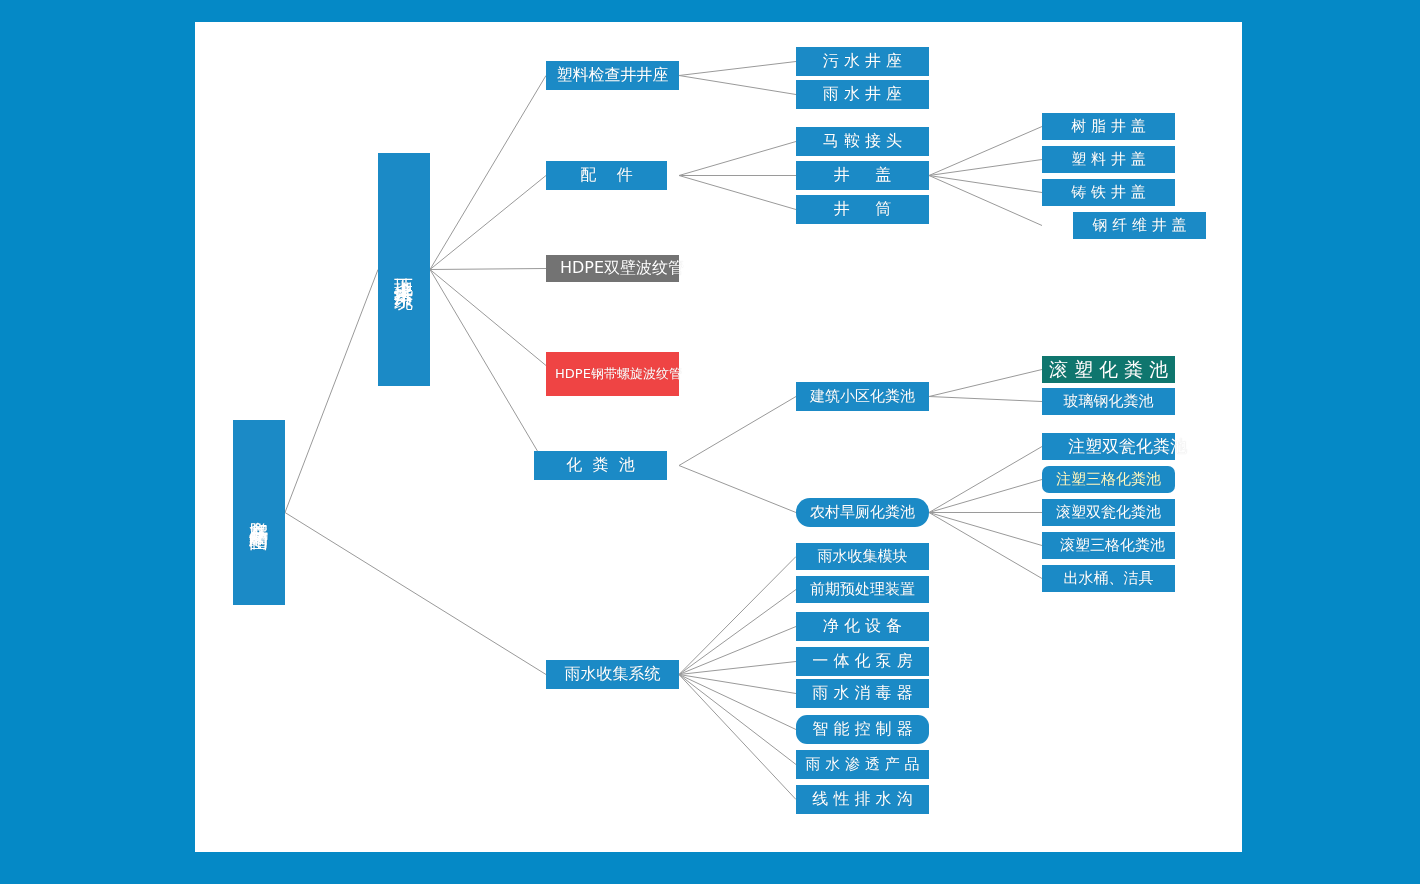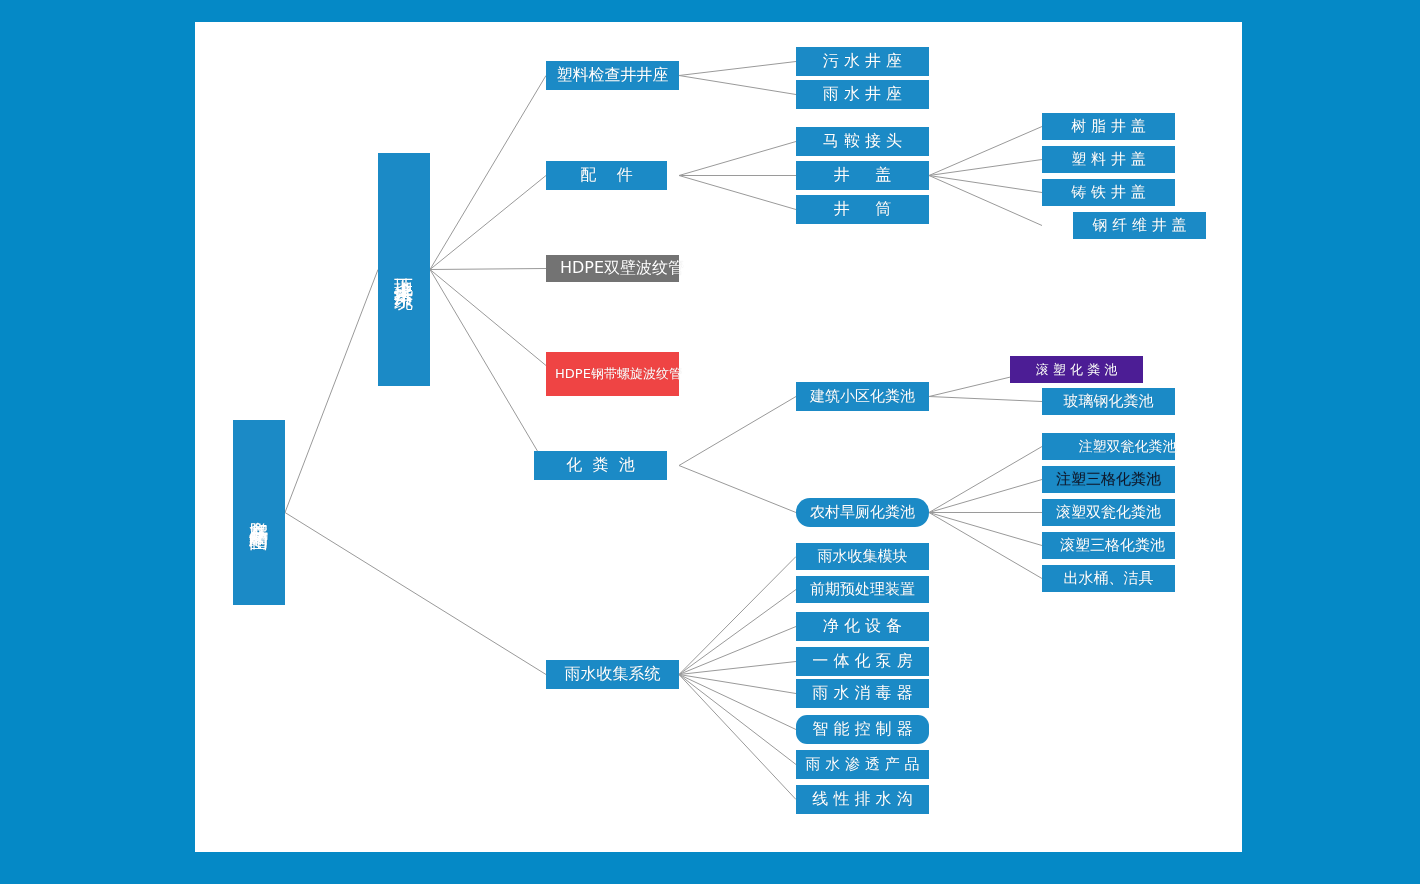--- a/index.html
+++ b/index.html
@@ -120,24 +120,24 @@
       <div class="node" style="left: 796px; top: 80px; width: 133px; height: 29px; font-size: 16px; background: rgb(27, 138, 198); color: rgb(255, 255, 255);"><span class="node-label">雨 水 井 座</span></div>
       <div class="node" style="left: 796px; top: 127px; width: 133px; height: 29px; font-size: 16px; background: rgb(27, 138, 198); color: rgb(255, 255, 255);"><span class="node-label">马 鞍 接 头</span></div>
       <div class="node" style="left: 796px; top: 161px; width: 133px; height: 29px; font-size: 16px; background: rgb(27, 138, 198); color: rgb(255, 255, 255);"><span class="node-label">井     盖</span></div>
       <div class="node" style="left: 796px; top: 195px; width: 133px; height: 29px; font-size: 16px; background: rgb(27, 138, 198); color: rgb(255, 255, 255);"><span class="node-label">井     筒</span></div>
       <div class="node" style="left: 1042px; top: 113px; width: 133px; height: 27px; font-size: 15px; background: rgb(27, 138, 198); color: rgb(255, 255, 255);"><span class="node-label">树 脂 井 盖</span></div>
       <div class="node" style="left: 1042px; top: 146px; width: 133px; height: 27px; font-size: 15px; background: rgb(27, 138, 198); color: rgb(255, 255, 255);"><span class="node-label">塑 料 井 盖</span></div>
       <div class="node" style="left: 1042px; top: 179px; width: 133px; height: 27px; font-size: 15px; background: rgb(27, 138, 198); color: rgb(255, 255, 255);"><span class="node-label">铸 铁 井 盖</span></div>
       <div class="node" style="left: 1042px; top: 212px; width: 133px; height: 27px; font-size: 15px; background: rgb(27, 138, 198); color: rgb(255, 255, 255); margin-left: 31px;"><span class="node-label">钢 纤 维 井 盖</span></div>
       <div class="node" style="left: 796px; top: 382px; width: 133px; height: 29px; font-size: 15px; background: rgb(27, 138, 198); color: rgb(255, 255, 255);"><span class="node-label">建筑小区化粪池</span></div>
       <div class="node" style="left: 796px; top: 498px; width: 133px; height: 29px; font-size: 15px; background: rgb(27, 138, 198); color: rgb(255, 255, 255); border-radius: 14px;"><span class="node-label">农村旱厕化粪池</span></div>
-      <div class="node" style="left: 1010px; top: 356px; width: 133px; height: 27px; font-size: 13px; background: #4c1d95; color: rgb(255, 255, 255);"><span class="node-label">滚 塑 化 粪 池</span></div>
+      <div class="node" style="left: 1042px; top: 356px; width: 133px; height: 27px; font-size: 19px; background: #0f766e; color: rgb(255, 255, 255);"><span class="node-label">滚 塑 化 粪 池</span></div>
       <div class="node" style="left: 1042px; top: 388px; width: 133px; height: 27px; font-size: 15px; background: rgb(27, 138, 198); color: rgb(255, 255, 255);"><span class="node-label">玻璃钢化粪池</span></div>
-      <div class="node" style="left: 1042px; top: 433px; width: 133px; height: 27px; font-size: 14px; background: rgb(27, 138, 198); color: rgb(255, 255, 255); padding-left: 38px;"><span class="node-label">注塑双瓮化粪池</span></div>
-      <div class="node" style="left: 1042px; top: 466px; width: 133px; height: 27px; font-size: 15px; background: rgb(27, 138, 198); color: #0f172a;"><span class="node-label">注塑三格化粪池</span></div>
+      <div class="node" style="left: 1042px; top: 433px; width: 133px; height: 27px; font-size: 17px; background: rgb(27, 138, 198); color: rgb(255, 255, 255); padding-left: 38px;"><span class="node-label">注塑双瓮化粪池</span></div>
+      <div class="node" style="left: 1042px; top: 466px; width: 133px; height: 27px; font-size: 15px; background: rgb(27, 138, 198); color: #fef9c3; border-radius: 7px;"><span class="node-label">注塑三格化粪池</span></div>
       <div class="node" style="left: 1042px; top: 499px; width: 133px; height: 27px; font-size: 15px; background: rgb(27, 138, 198); color: rgb(255, 255, 255);"><span class="node-label">滚塑双瓮化粪池</span></div>
       <div class="node" style="left: 1042px; top: 532px; width: 133px; height: 27px; font-size: 15px; background: rgb(27, 138, 198); color: rgb(255, 255, 255); padding-left: 8px;"><span class="node-label">滚塑三格化粪池</span></div>
       <div class="node" style="left: 1042px; top: 565px; width: 133px; height: 27px; font-size: 15px; background: rgb(27, 138, 198); color: rgb(255, 255, 255);"><span class="node-label">出水桶、洁具</span></div>
       <div class="node" style="left: 796px; top: 543px; width: 133px; height: 27px; font-size: 15px; background: rgb(27, 138, 198); color: rgb(255, 255, 255);"><span class="node-label">雨水收集模块</span></div>
       <div class="node" style="left: 796px; top: 576px; width: 133px; height: 27px; font-size: 15px; background: rgb(27, 138, 198); color: rgb(255, 255, 255);"><span class="node-label">前期预处理装置</span></div>
       <div class="node" style="left: 796px; top: 612px; width: 133px; height: 29px; font-size: 16px; background: rgb(27, 138, 198); color: rgb(255, 255, 255);"><span class="node-label">净 化 设 备</span></div>
       <div class="node" style="left: 796px; top: 647px; width: 133px; height: 29px; font-size: 16px; background: rgb(27, 138, 198); color: rgb(255, 255, 255);"><span class="node-label">一 体 化 泵 房</span></div>
       <div class="node" style="left: 796px; top: 679px; width: 133px; height: 29px; font-size: 16px; background: rgb(27, 138, 198); color: rgb(255, 255, 255); align-items: center;"><span class="node-label">雨 水 消 毒 器</span></div>
       <div class="node" style="left: 796px; top: 715px; width: 133px; height: 29px; font-size: 16px; background: rgb(27, 138, 198); color: rgb(255, 255, 255); border-radius: 11px;"><span class="node-label">智 能 控 制 器</span></div>
       <div class="node" style="left: 796px; top: 750px; width: 133px; height: 29px; font-size: 15px; background: rgb(27, 138, 198); color: rgb(255, 255, 255);"><span class="node-label">雨 水 渗 透 产 品</span></div>

